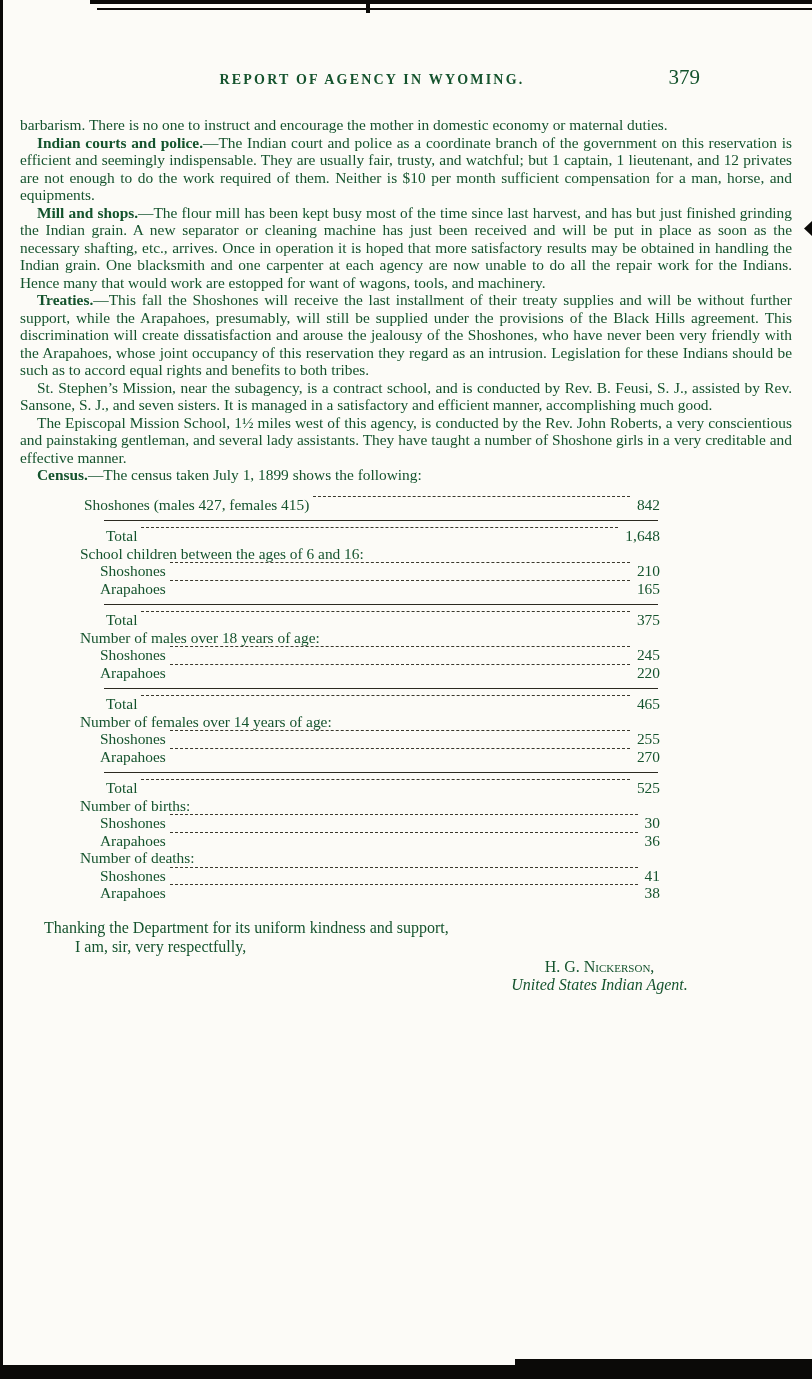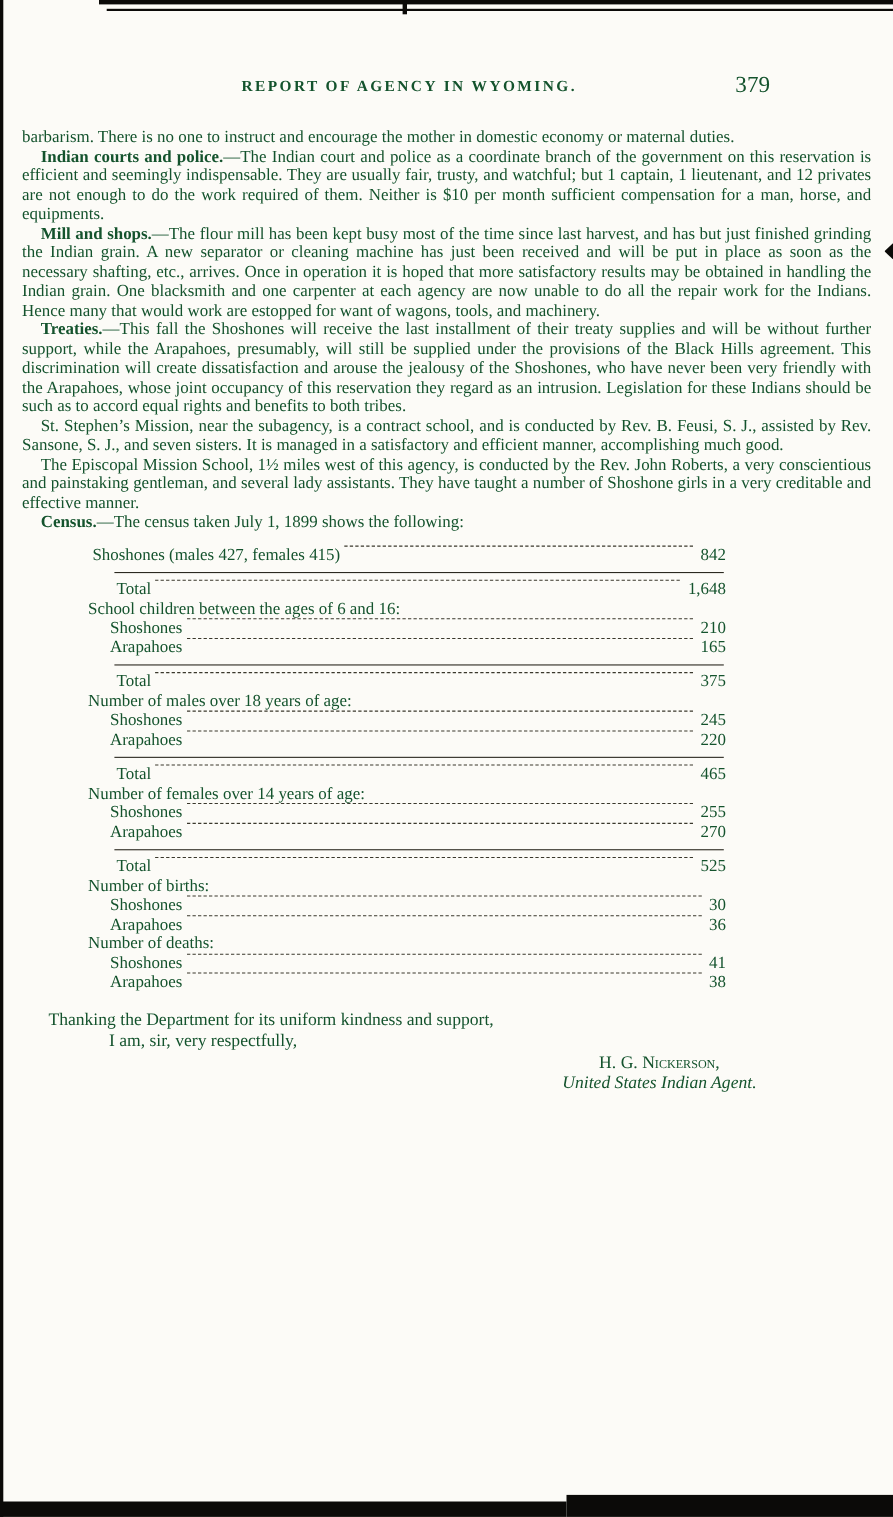--- a/index.html
+++ b/index.html
@@ -38,21 +38,21 @@
   .cvalue { text-align:right; white-space:nowrap; }
   .rule-row { height:14px; position:relative; }
   .rule-row::after {
     content:""; position:absolute; left:24px; right:2px; top:7px;
     border-top:1px solid #2b2920;
   }
 
   
   .closing { margin-top:16px; font-size:16px; line-height:19px; }
   .thanks { margin-left:24px; }
-  .respect { margin-left:79px; }
+  .respect { margin-left:55px; }
   .sigblock { width:235px; margin:2px 75px 0 auto; text-align:center; line-height:18.5px; }
   .sig-title { font-style:italic; }
   .addressee { margin-top:6px; margin-left:24px; }
   .addr-prefix { margin-right:4px; }
   .sc { font-variant:small-caps; }
 
   
   .art { position:absolute; background:#0b0a08; }
   .art-top1 { left:90px;  top:0;      width:722px; height:4px; }
   .art-top2 { left:97px;  top:8px;    width:715px; height:2px; }

